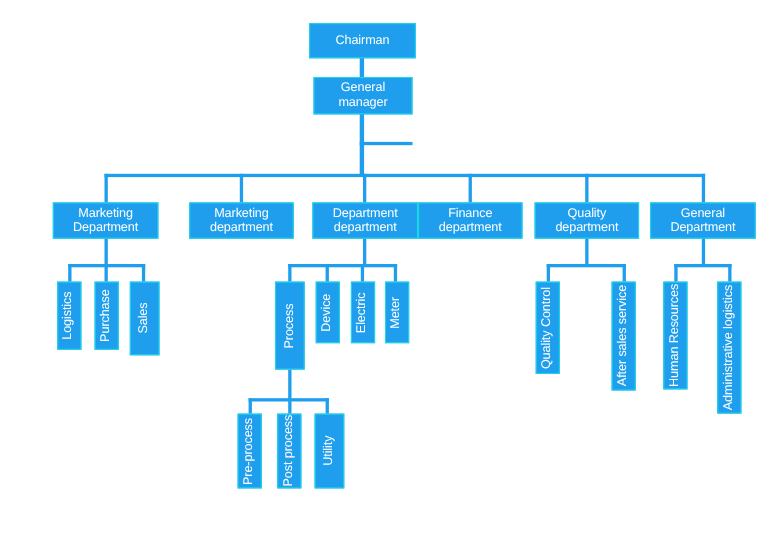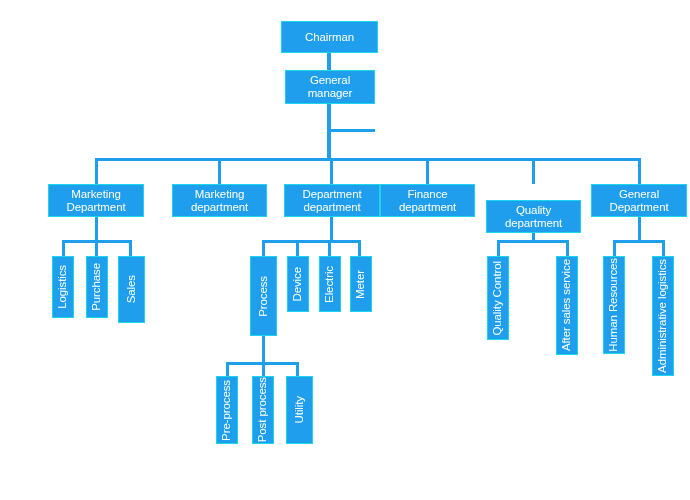--- a/index.html
+++ b/index.html
@@ -106,21 +106,21 @@
 
 
   <div class="node h" style="left:48px; top:184px; width:96px; height:33px;">Marketing
 Department</div>
   <div class="node h" style="left:172px; top:184px; width:95px; height:33px;">Marketing
 department</div>
   <div class="node h" style="left:284px; top:184px; width:96px; height:33px;">Department
 department</div>
   <div class="node h" style="left:380px; top:184px; width:95px; height:33px;">Finance
 department</div>
-  <div class="node h" style="left:486px; top:184px; width:95px; height:33px;margin-top:16px;">Quality
+  <div class="node h" style="left:486px; top:184px; width:95px; height:33px;">Quality
 department</div>
   <div class="node h" style="left:591px; top:184px; width:96px; height:33px;">General
 Department</div>
 
   <div class="node v" style="left:52px; top:256px; width:22px; height:62px;"><span class="vtext">Logistics</span></div>
   <div class="node v" style="left:86px; top:256px; width:22px; height:62px;"><span class="vtext">Purchase</span></div>
   <div class="node v" style="left:118px; top:256px; width:27px; height:67px;"><span class="vtext">Sales</span></div>
 
   <div class="node v" style="left:250px; top:256px; width:27px; height:80px;"><span class="vtext">Process</span></div>
   <div class="node v" style="left:287px; top:256px; width:22px; height:56px;"><span class="vtext">Device</span></div>

